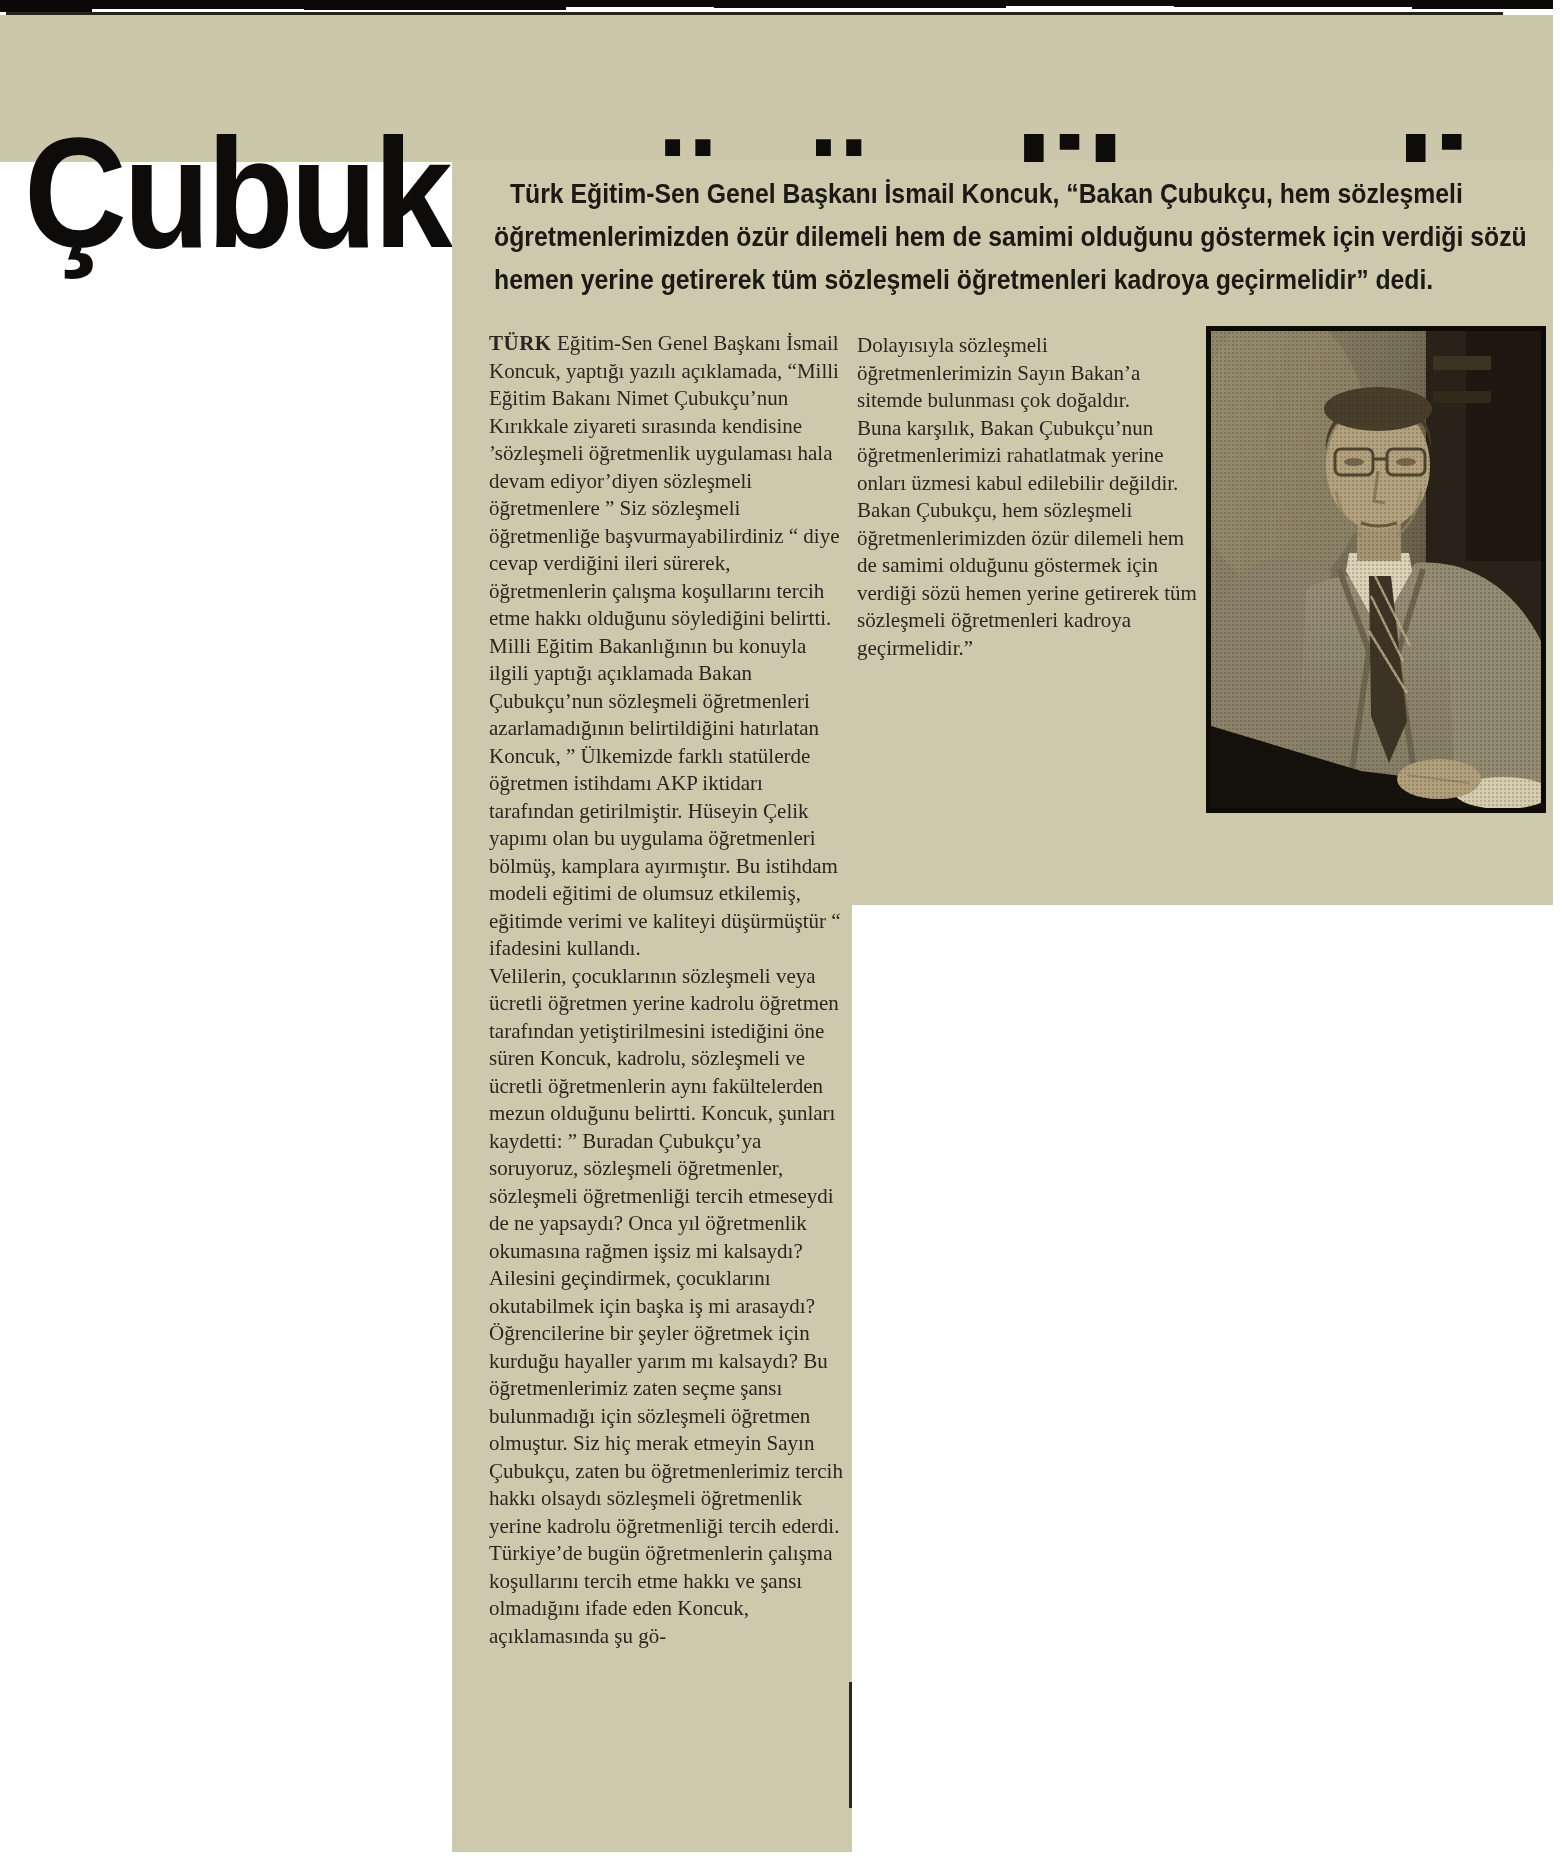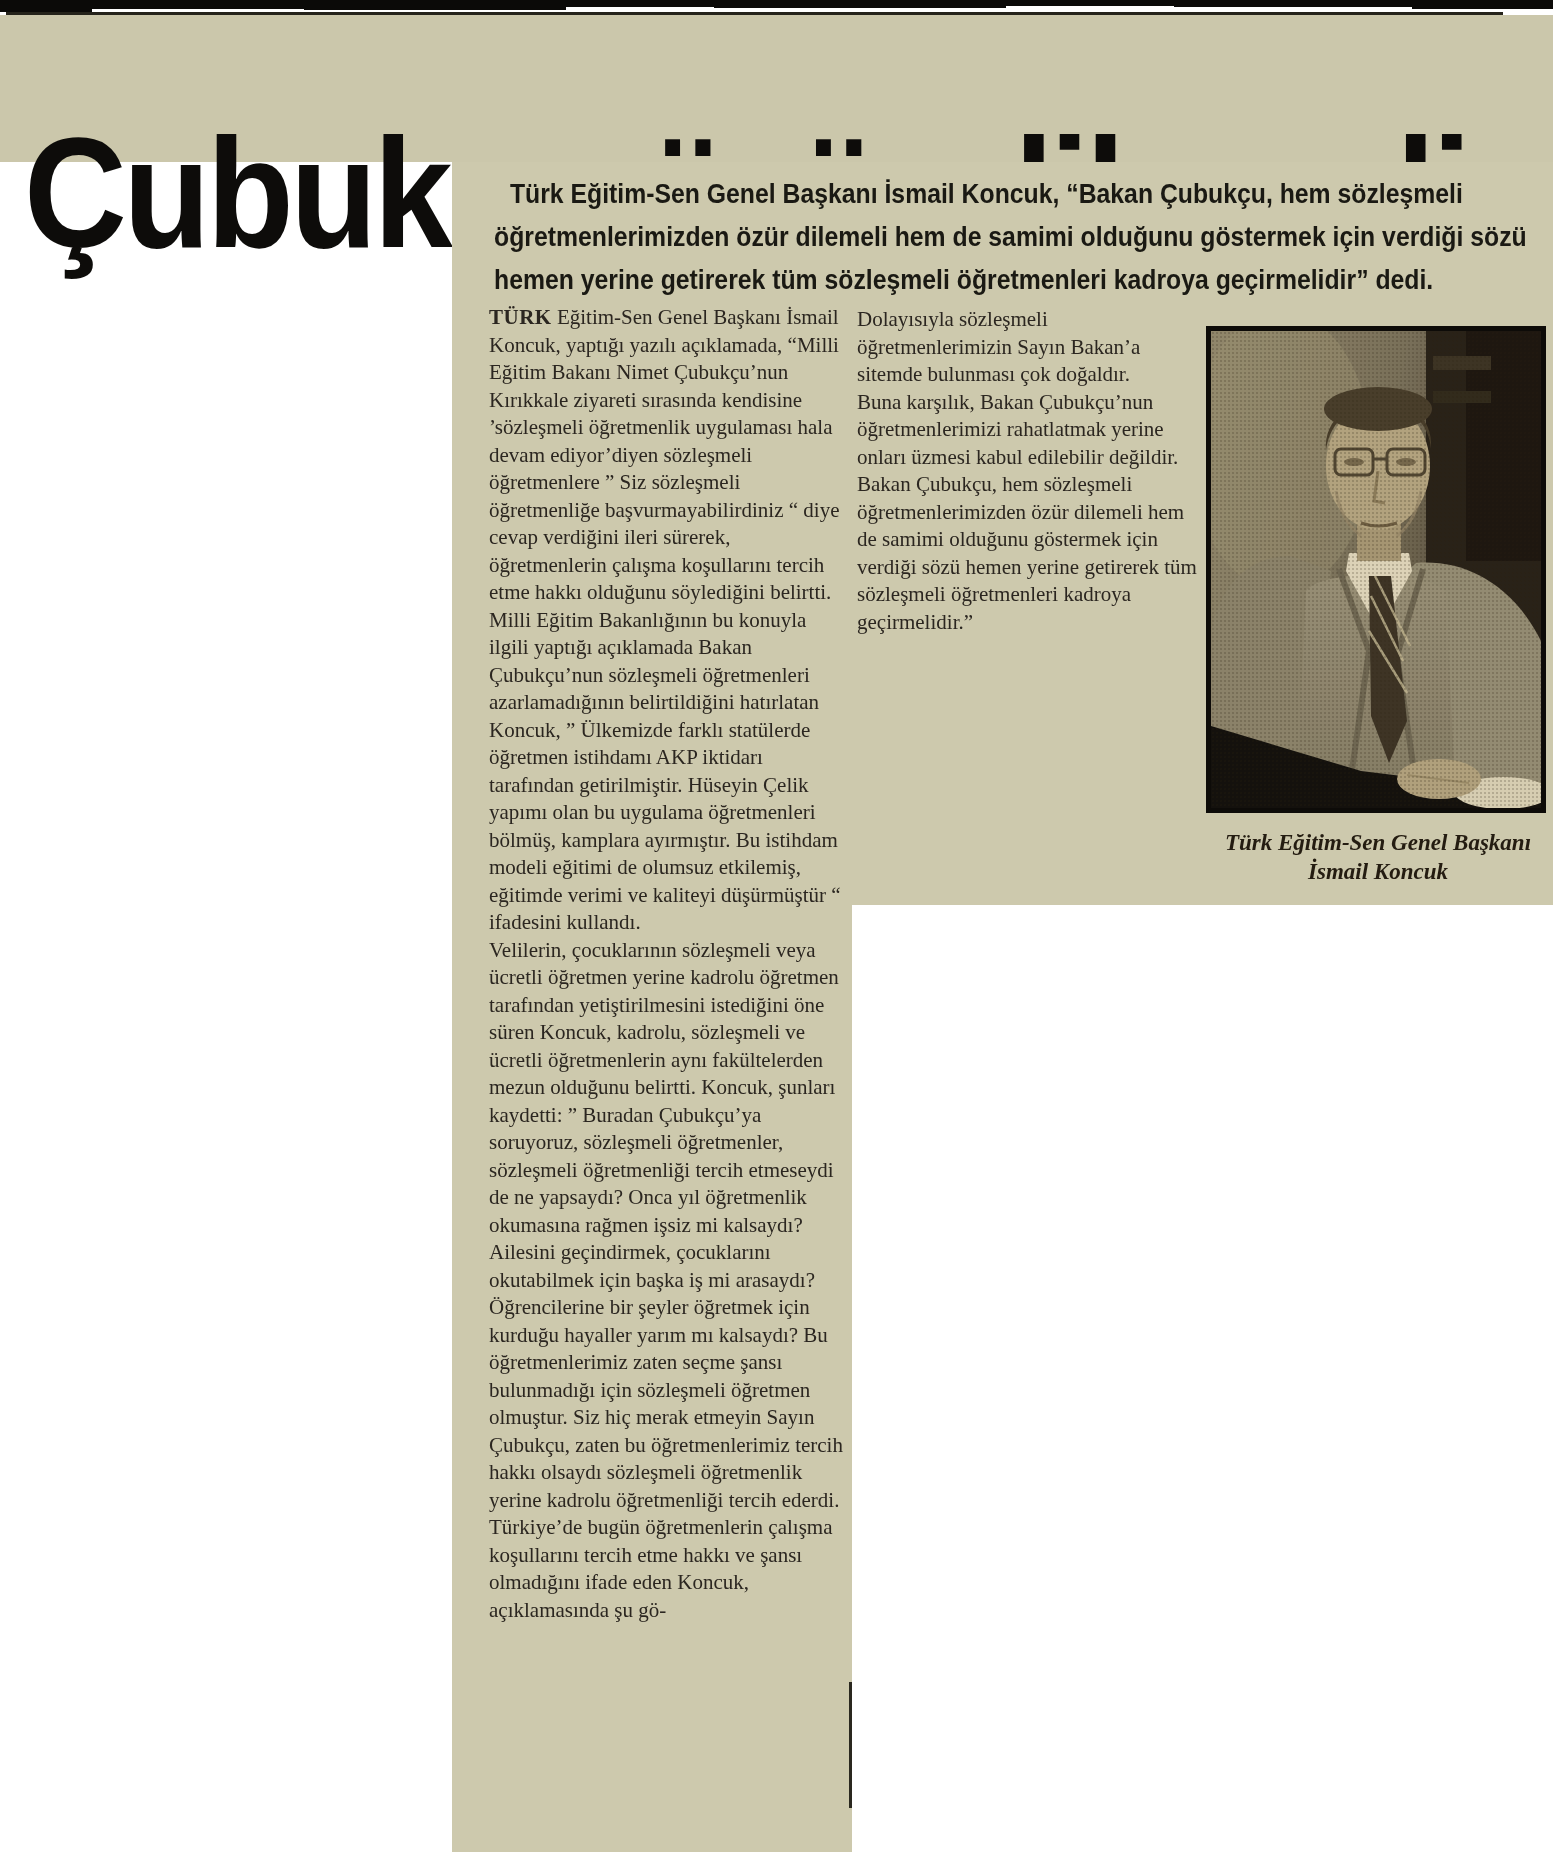--- a/index.html
+++ b/index.html
@@ -31,21 +31,21 @@
   
   #lead {
     position:absolute; left:494px; top:172px; width:1196px;
     transform:scaleX(0.885); transform-origin:left top;
     font-family:"Liberation Sans", sans-serif; font-weight:bold;
     font-size:28px; line-height:43px; color:#1a1913;
     text-indent:18px; margin:0;
   }
 
   
-  .col { position:absolute; font-size:21px; line-height:27.5px; color:#2b2620; }
+  .col { position:absolute; font-size:21px; line-height:27.5px; color:#2b2620;margin-top:26px; }
   #col1 { left:489px; top:304px; width:354px; }
   #col2 { left:857px; top:306px; width:342px; }
   .col p { margin:0; }
   .leadword { font-weight:bold; letter-spacing:0.5px; }
   .subhead {
     font-weight:bold; font-size:22.5px; line-height:31px;
     margin-top:18px; margin-bottom:10px; color:#231f17;
   }
 
   
@@ -148,20 +148,16 @@
       <path d="M125,160 Q130,190 150,205" stroke="#998767" stroke-width="3" fill="none" opacity="0.7"></path>
       <path d="M210,160 Q205,190 186,205" stroke="#998767" stroke-width="3" fill="none" opacity="0.7"></path>
       <path d="M0,395 L150,440 L330,462 L330,477 L0,477 Z" fill="#0d0a06"></path>
       <ellipse cx="292" cy="462" rx="48" ry="16" fill="#ded4b6"></ellipse>
       <ellipse cx="228" cy="448" rx="42" ry="20" fill="#b5a47d"></ellipse>
       <path d="M196,444 L258,452" stroke="#8d7c58" stroke-width="2" opacity="0.6"></path>
     </svg>
     <div id="halftone"></div>
   </div>
 
-  <div id="caption">
-    <div>Türk Eğitim-Sen Genel Başkanı</div>
-    <div>İsmail Koncuk</div>
-  </div>
 
   <div id="edge-line"></div>
 
 </div>
 
 </body></html>

